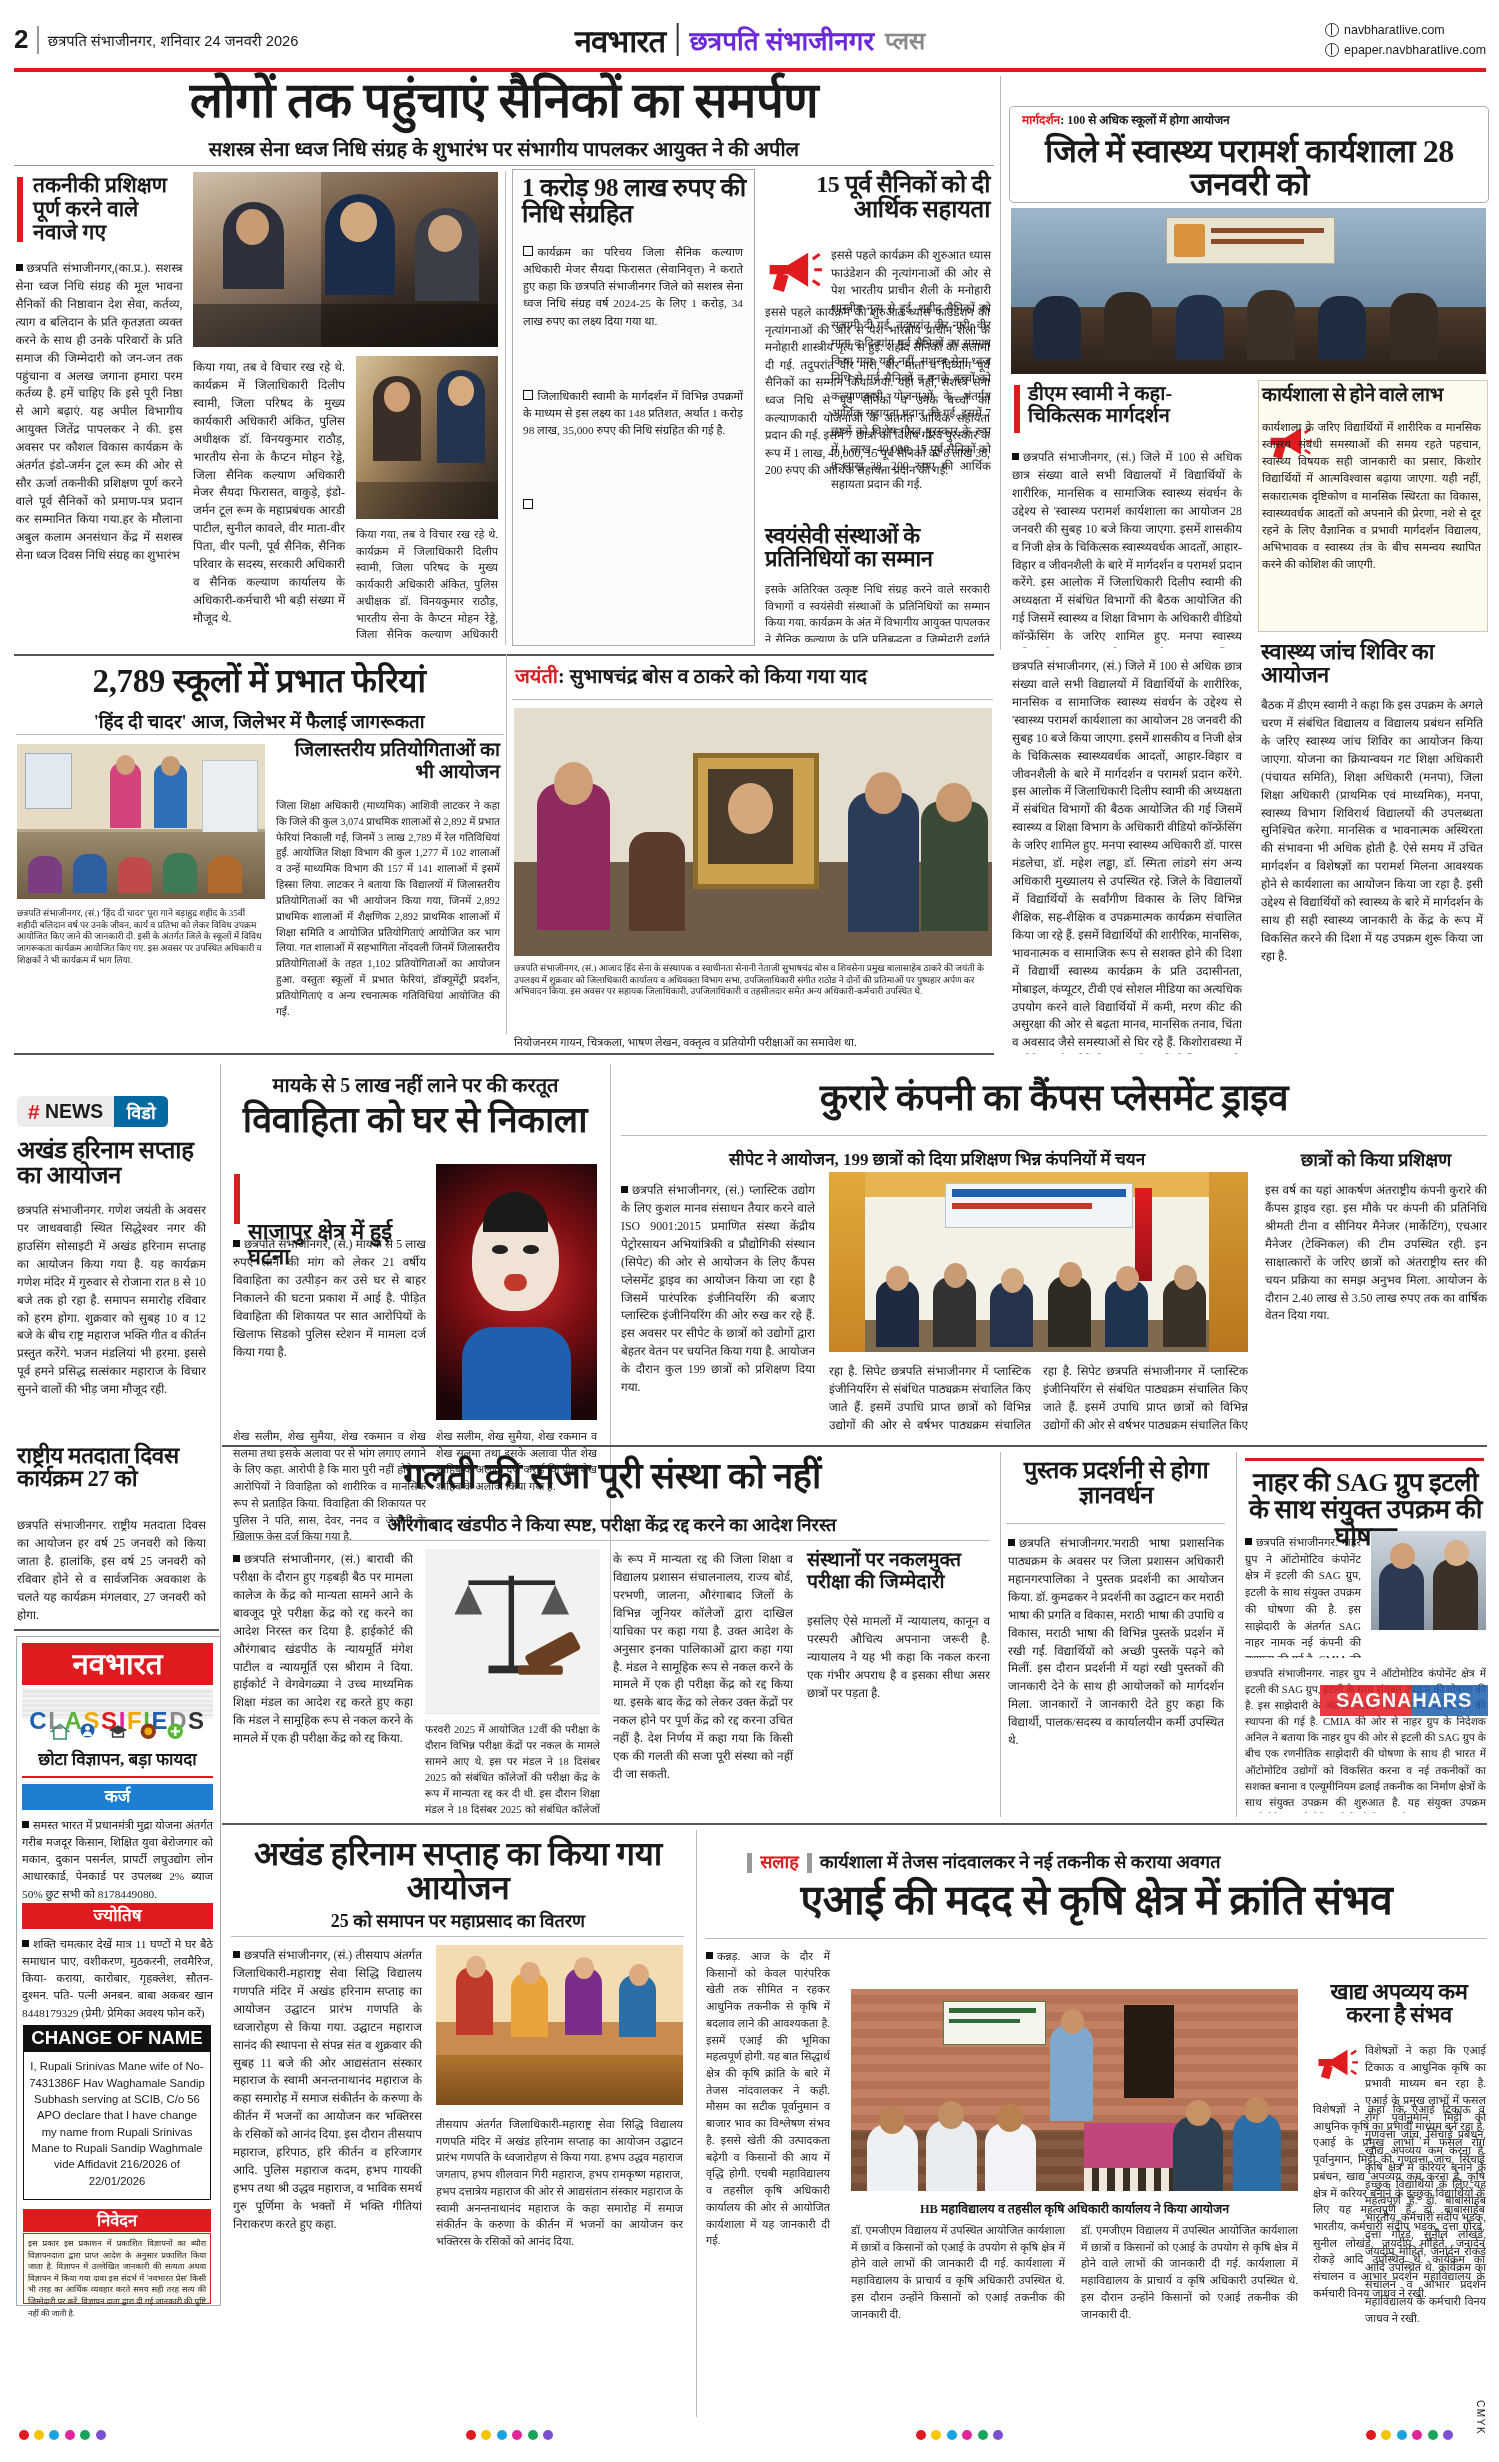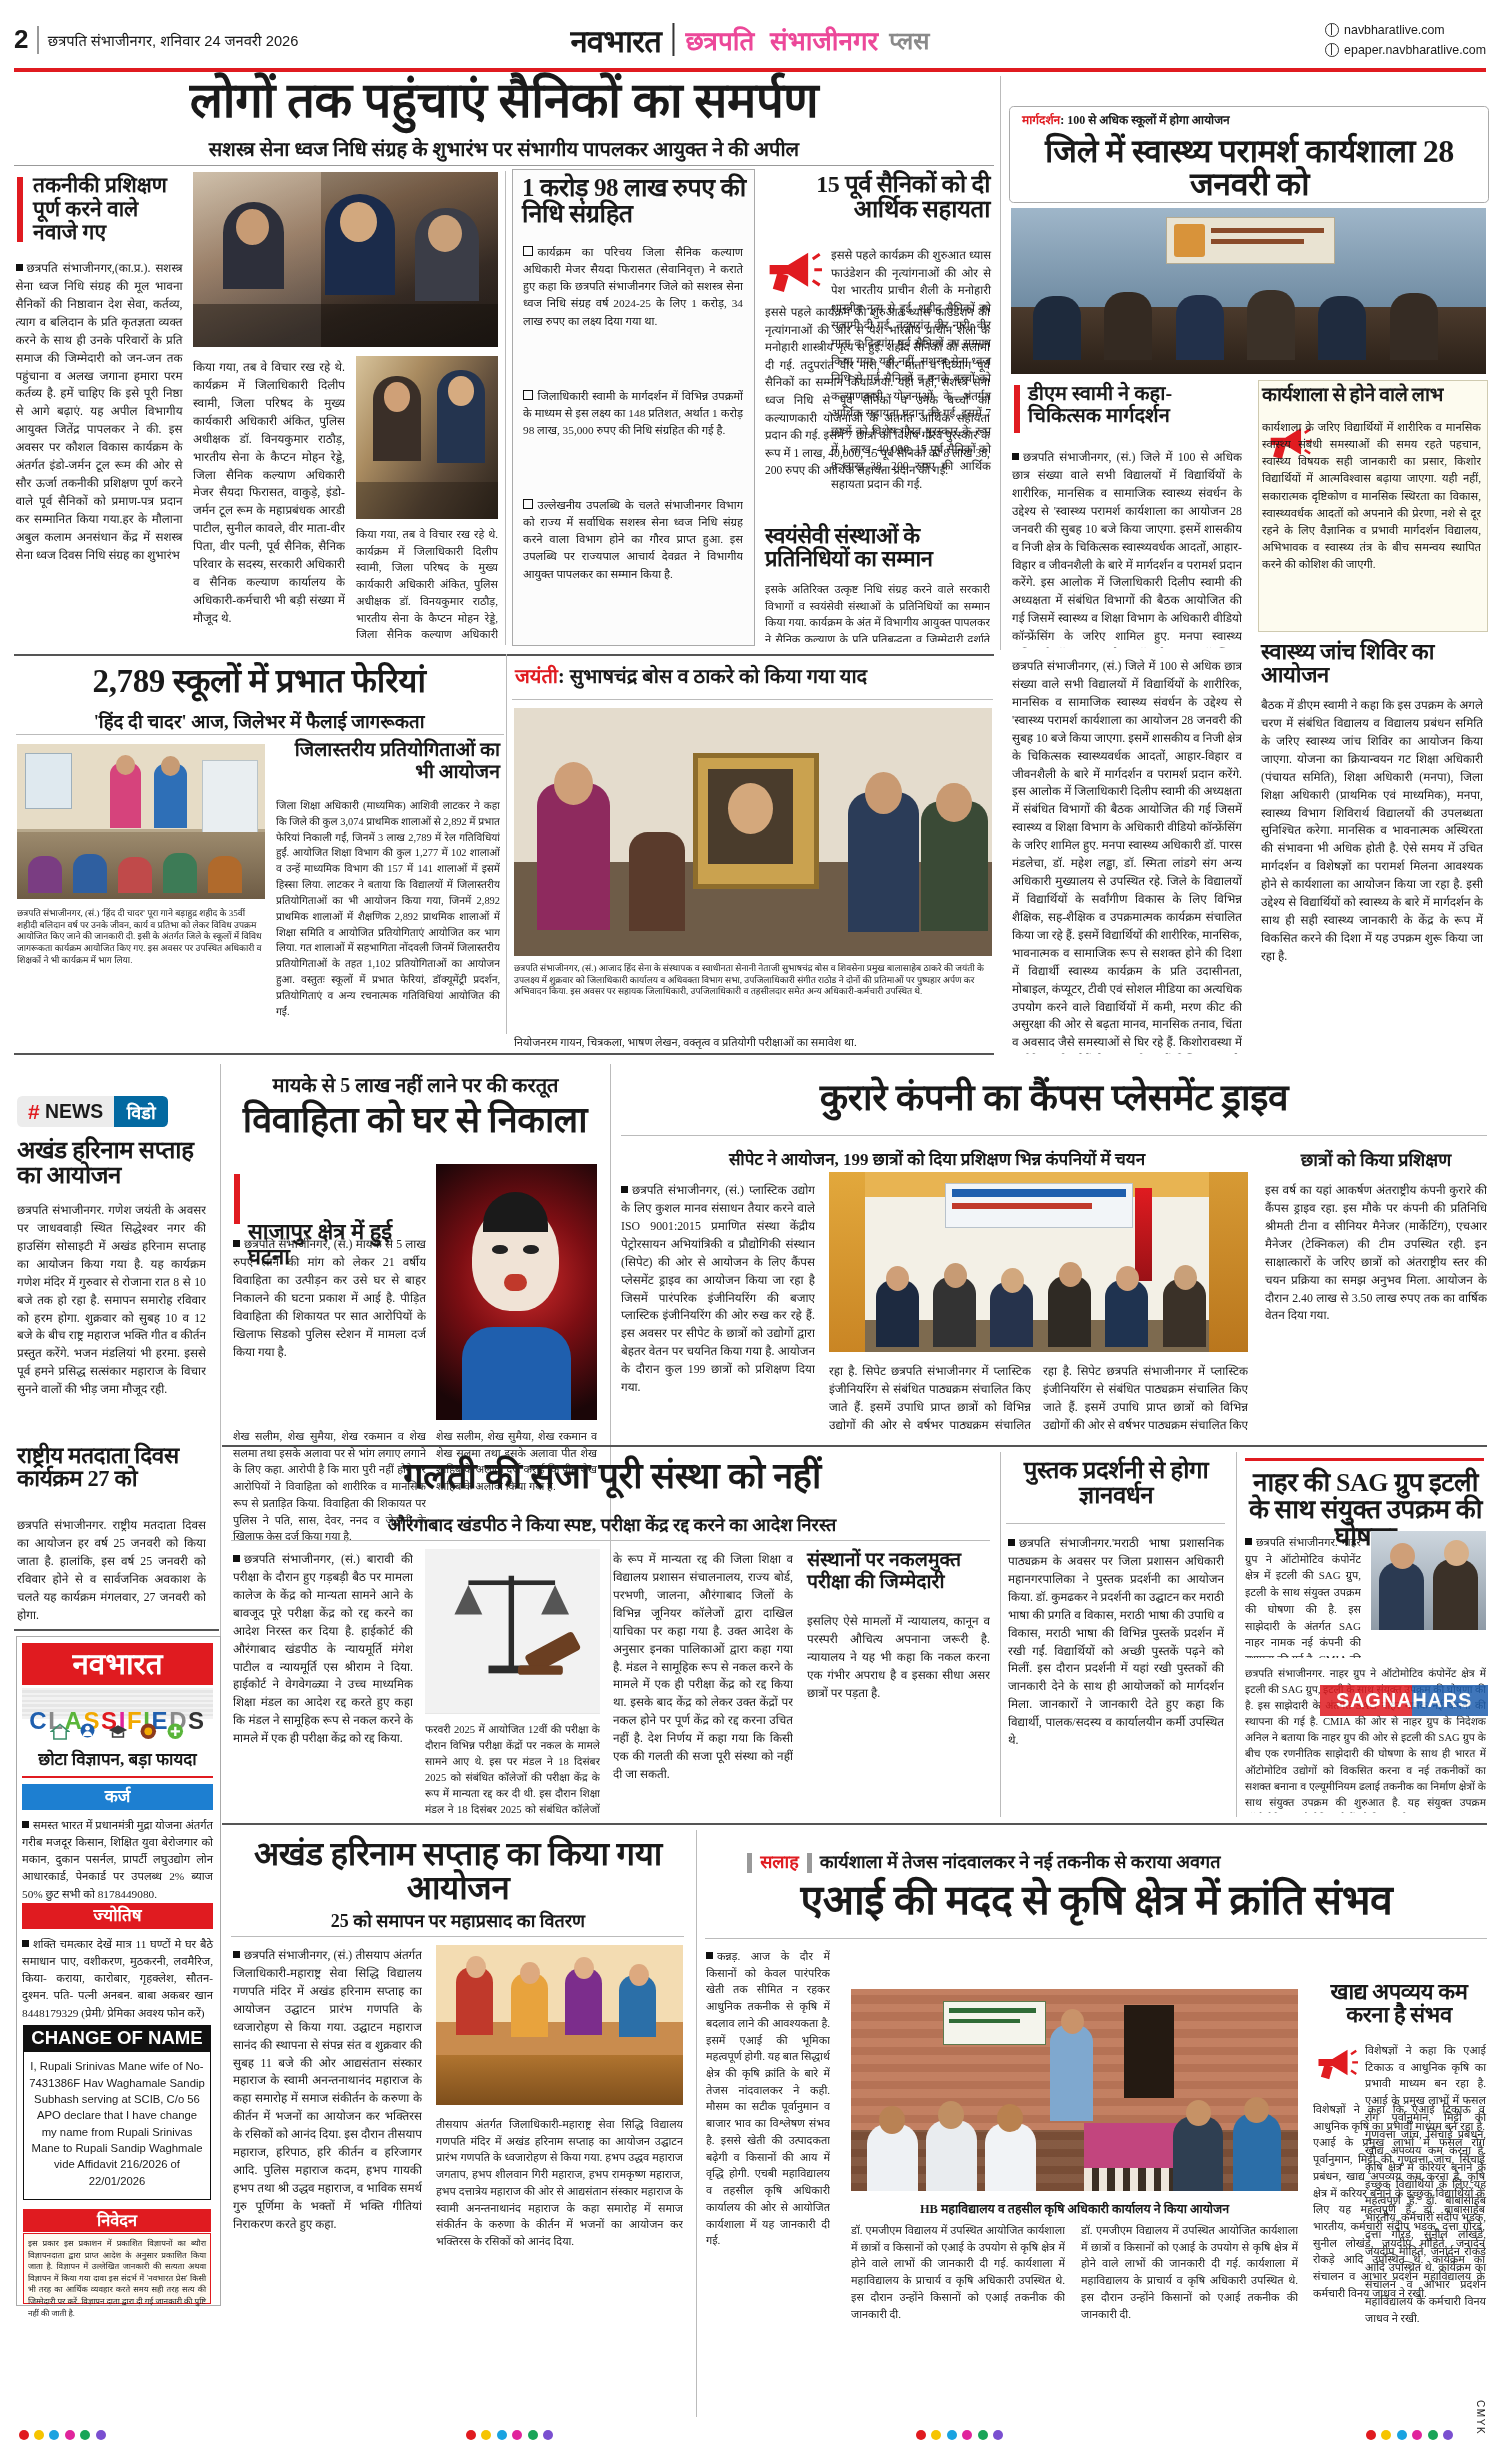--- a/index.html
+++ b/index.html
@@ -11,21 +11,21 @@
   .pg{position:absolute;inset:0;padding:0;}
 
   
   .masthead{position:absolute;left:14px;top:17px;width:1472px;height:45px;display:flex;align-items:center;}
   .pgnum{font-size:26px;font-weight:bold;font-family:"Liberation Sans",sans-serif;letter-spacing:-0.8px;}
   .pgsep{width:1.6px;height:28px;background:#999;margin:0 9.3px;}
   .dateline{font-size:14.7px;font-family:"Liberation Sans",sans-serif;}
   .mh-center{position:absolute;left:50%;transform:translateX(-50%);display:flex;align-items:center;gap:11px;white-space:nowrap;}
   .mh-logo{font-size:31px;font-weight:bold;font-family:"Liberation Sans",sans-serif;letter-spacing:-0.8px;}
   .mh-bar{width:2.3px;height:33px;background:#333;}
-  .mh-red{font-size:26px;font-weight:bold;color:#ec4899;font-family:Liberation Mono, monospace;}
+  .mh-red{font-size:26px;font-weight:bold;color:#6d28d9;font-family:Liberation Sans, sans-serif;}
   .mh-grey{font-size:24px;font-weight:bold;color:#8a8a8a;font-family:"Liberation Sans",sans-serif;}
   .mh-right{position:absolute;right:0;top:3.1px;text-align:left;font-size:12.4px;font-family:"Liberation Sans",sans-serif;line-height:20px;}
   .mh-right div{display:flex;align-items:center;gap:5.4px;}
   .globe{display:inline-block;width:11.6px;height:11.6px;border:1.2px solid #333;border-radius:50%;position:relative;}
   .globe:before{content:"";position:absolute;left:4.7px;top:-0.8px;width:1.2px;height:11.6px;background:#333;}
 
   .topline{position:absolute;left:14px;top:68px;width:1472px;height:3.9px;background:#e01b20;}
 
   
   .vr{position:absolute;width:0.8px;background:#bbb;}
@@ -141,21 +141,21 @@
 
   <div class="boxy" style="left:512px;top:169px;width:241px;height:475px;background:#fcfcfc;"></div>
   <div class="hl" style="position:absolute;left:522px;top:175px;width:224px;font-size:25px;">1 करोड़ 98 लाख रुपए की निधि संग्रहित</div>
   <div class="body" style="position:absolute;left:523px;top:244px;width:220px;font-size:11.3px;">
     <span class="sqo"></span><span>कार्यक्रम का परिचय जिला सैनिक कल्याण अधिकारी मेजर सैयदा फिरासत (सेवानिवृत्त) ने कराते हुए कहा कि छत्रपति संभाजीनगर जिले को सशस्त्र सेना ध्वज निधि संग्रह वर्ष 2024-25 के लिए 1 करोड़, 34 लाख रुपए का लक्ष्य दिया गया था.</span>
   </div>
   <div class="body" style="position:absolute;left:523px;top:388px;width:220px;font-size:11.3px;">
     <span class="sqo"></span><span>जिलाधिकारी स्वामी के मार्गदर्शन में विभिन्न उपक्रमों के माध्यम से इस लक्ष्य का 148 प्रतिशत, अर्थात 1 करोड़ 98 लाख, 35,000 रुपए की निधि संग्रहित की गई है.</span>
   </div>
   <div class="body" style="position:absolute;left:523px;top:497px;width:220px;height:143px;overflow:hidden;font-size:11.3px;">
-    <span class="sqo"></span><span>उल्लेखनीय उपलब्धि के चलते संभाजीनगर विभाग को राज्य में सर्वाधिक सशस्त्र सेना ध्वज निधि संग्रह करने वाला विभाग होने का गौरव प्राप्त हुआ. इस उपलब्धि पर राज्यपाल आचार्य देवव्रत ने विभागीय आयुक्त पापलकर का सम्मान किया है.</span>
+    <span class="sqo"></span>
   </div>
 
   <div class="hl" style="position:absolute;left:765px;top:172px;width:225px;font-size:24px;text-align:right;">15 पूर्व सैनिकों को दी आर्थिक सहायता</div>
   <svg class="megaphone" style="left:765px;top:248px;" width="57" height="45" viewBox="0 0 74 58">
     <path d="M6 22 L30 22 L56 6 L56 50 L30 34 L6 34 Z" fill="#e01b20"></path>
     <rect x="14" y="33" width="15" height="22" transform="rotate(16 20 40)" fill="#e01b20"></rect>
     <path d="M62 14 l9 -6 M64 28 l11 0 M62 42 l9 6" stroke="#e01b20" stroke-width="4" fill="none"></path>
   </svg>
   <div class="body" style="position:absolute;left:831px;top:247px;width:160px;font-size:11.6px;">इससे पहले कार्यक्रम की शुरुआत ध्यास फाउंडेशन की नृत्यांगनाओं की ओर से पेश भारतीय प्राचीन शैली के मनोहारी शास्त्रीय नृत्य से हुई. शहीद सैनिकों को सलामी दी गई. तदुपरांत वीर नारी, वीर माता व दिव्यांग पूर्व सैनिकों का सम्मान किया गया. यही नहीं, सशस्त्र सेना ध्वज निधि से पूर्व सैनिकों व उनके बच्चों को कल्याणकारी योजनाओं के अंतर्गत आर्थिक सहायता प्रदान की गई. इसमें 7 छात्रों को विशेष गौरव पुरस्कार के रूप में 1 लाख, 40,000, 15 पूर्व सैनिकों को 8 लाख 38, 200 रुपए की आर्थिक सहायता प्रदान की गई.</div>
   <div class="body" style="position:absolute;left:765px;top:304px;width:225px;height:214px;overflow:hidden;font-size:11.6px;">इससे पहले कार्यक्रम की शुरुआत ध्यास फाउंडेशन की नृत्यांगनाओं की ओर से पेश भारतीय प्राचीन शैली के मनोहारी शास्त्रीय नृत्य से हुई. शहीद सैनिकों को सलामी दी गई. तदुपरांत वीर नारी, वीर माता व दिव्यांग पूर्व सैनिकों का सम्मान किया गया. यही नहीं, सशस्त्र सेना ध्वज निधि से पूर्व सैनिकों व उनके बच्चों को कल्याणकारी योजनाओं के अंतर्गत आर्थिक सहायता प्रदान की गई. इसमें 7 छात्रों को विशेष गौरव पुरस्कार के रूप में 1 लाख, 40,000, 15 पूर्व सैनिकों को 8 लाख 38, 200 रुपए की आर्थिक सहायता प्रदान की गई.</div>

